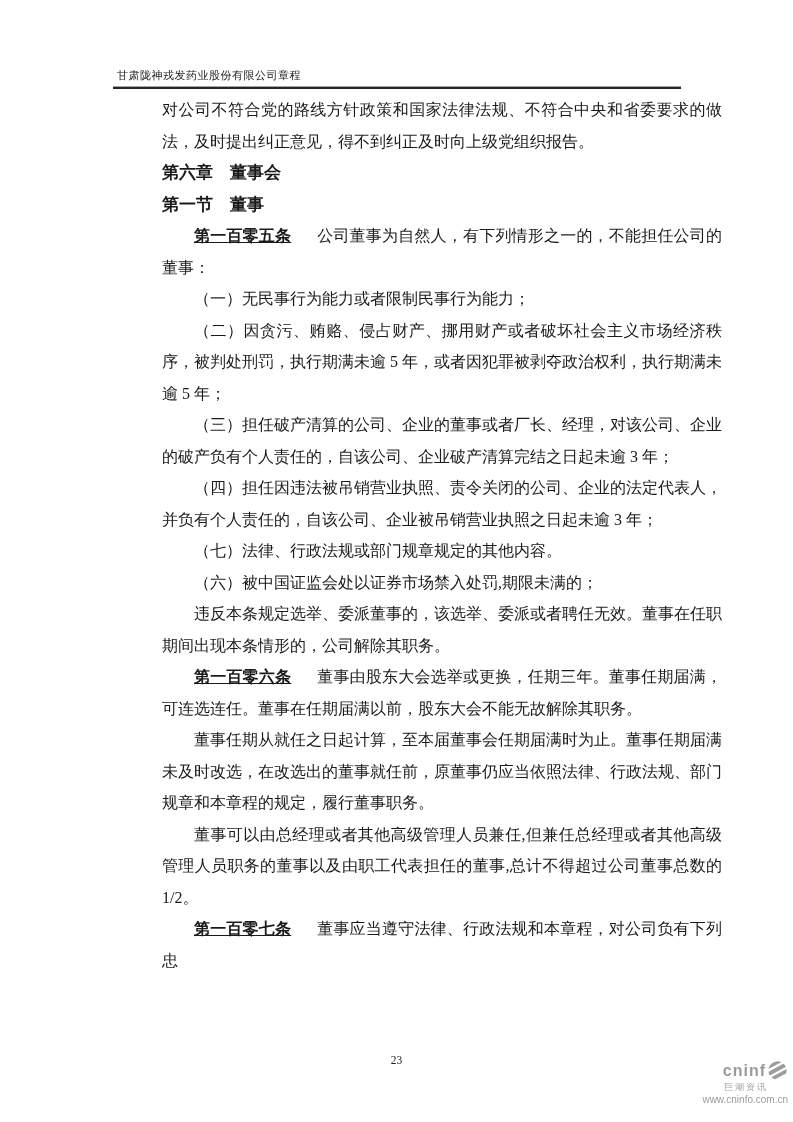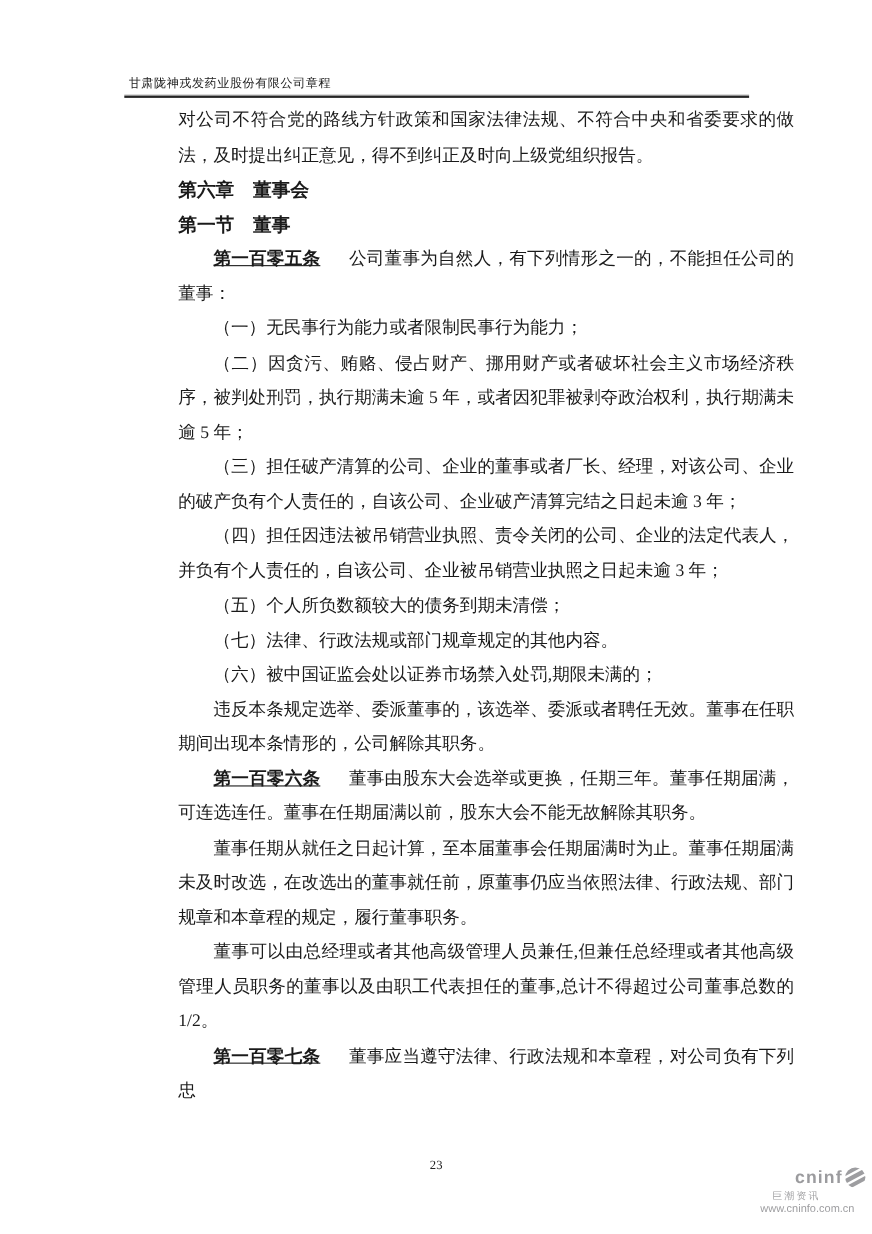--- a/index.html
+++ b/index.html
@@ -53,21 +53,21 @@
     text-align:center;
     font-size:11.5px;
     color:#222;
     margin-top:18px;
   }
   
   .logo{
     position:absolute;
     right:3px;top:1060px;
     width:110px;
-    text-align:center;
+    text-align:right;
     color:#9d9da0;
     font-family:"Liberation Sans","DejaVu Sans",sans-serif;
     line-height:1;
   }
   .logo-row{display:flex;align-items:center;justify-content:flex-end;margin-right:2px;}
   .logo-brand{
     font-size:16px;font-weight:bold;letter-spacing:1px;
     color:#9b9b9e;
   }
   .logo-swirl{width:21px;height:21px;margin-left:1px;}
@@ -95,21 +95,20 @@
   <div class="doc">
     <p class="no-indent">对公司不符合党的路线方针政策和国家法律法规、不符合中央和省委要求的做法，及时提出纠正意见，得不到纠正及时向上级党组织报告。</p>
     <p class="chapter-heading">第六章　董事会</p>
     <p class="section-heading">第一节　董事</p>
     <div>
         <p><b class="lead">第一百零五条</b>公司董事为自然人，有下列情形之一的，不能担任公司的董事：</p>
         <p>（一）无民事行为能力或者限制民事行为能力；</p>
         <p>（二）因贪污、贿赂、侵占财产、挪用财产或者破坏社会主义市场经济秩序，被判处刑罚，执行期满未逾 5 年，或者因犯罪被剥夺政治权利，执行期满未逾 5 年；</p>
         <p>（三）担任破产清算的公司、企业的董事或者厂长、经理，对该公司、企业的破产负有个人责任的，自该公司、企业破产清算完结之日起未逾 3 年；</p>
         <p>（四）担任因违法被吊销营业执照、责令关闭的公司、企业的法定代表人，并负有个人责任的，自该公司、企业被吊销营业执照之日起未逾 3 年；</p>
-        <p>（五）个人所负数额较大的债务到期未清偿；</p>
         <p>（七）法律、行政法规或部门规章规定的其他内容。</p>
         <p>（六）被中国证监会处以证券市场禁入处罚,期限未满的；</p>
         <p>违反本条规定选举、委派董事的，该选举、委派或者聘任无效。董事在任职期间出现本条情形的，公司解除其职务。</p>
         <p><b class="lead">第一百零六条</b>董事由股东大会选举或更换，任期三年。董事任期届满，可连选连任。董事在任期届满以前，股东大会不能无故解除其职务。</p>
         <p>董事任期从就任之日起计算，至本届董事会任期届满时为止。董事任期届满未及时改选，在改选出的董事就任前，原董事仍应当依照法律、行政法规、部门规章和本章程的规定，履行董事职务。</p>
         <p>董事可以由总经理或者其他高级管理人员兼任,但兼任总经理或者其他高级管理人员职务的董事以及由职工代表担任的董事,总计不得超过公司董事总数的1/2。</p>
         <p><b class="lead">第一百零七条</b>董事应当遵守法律、行政法规和本章程，对公司负有下列忠</p>
       </div>
   </div>
 

